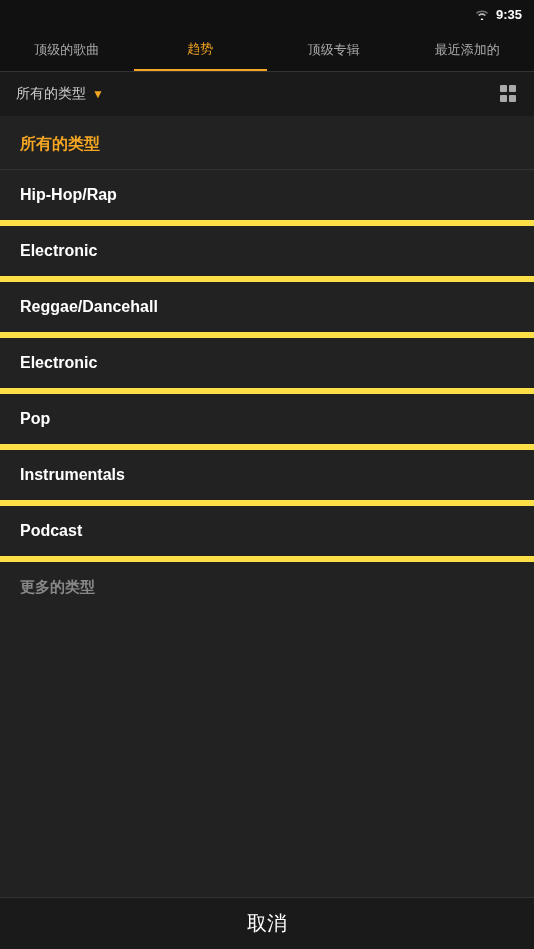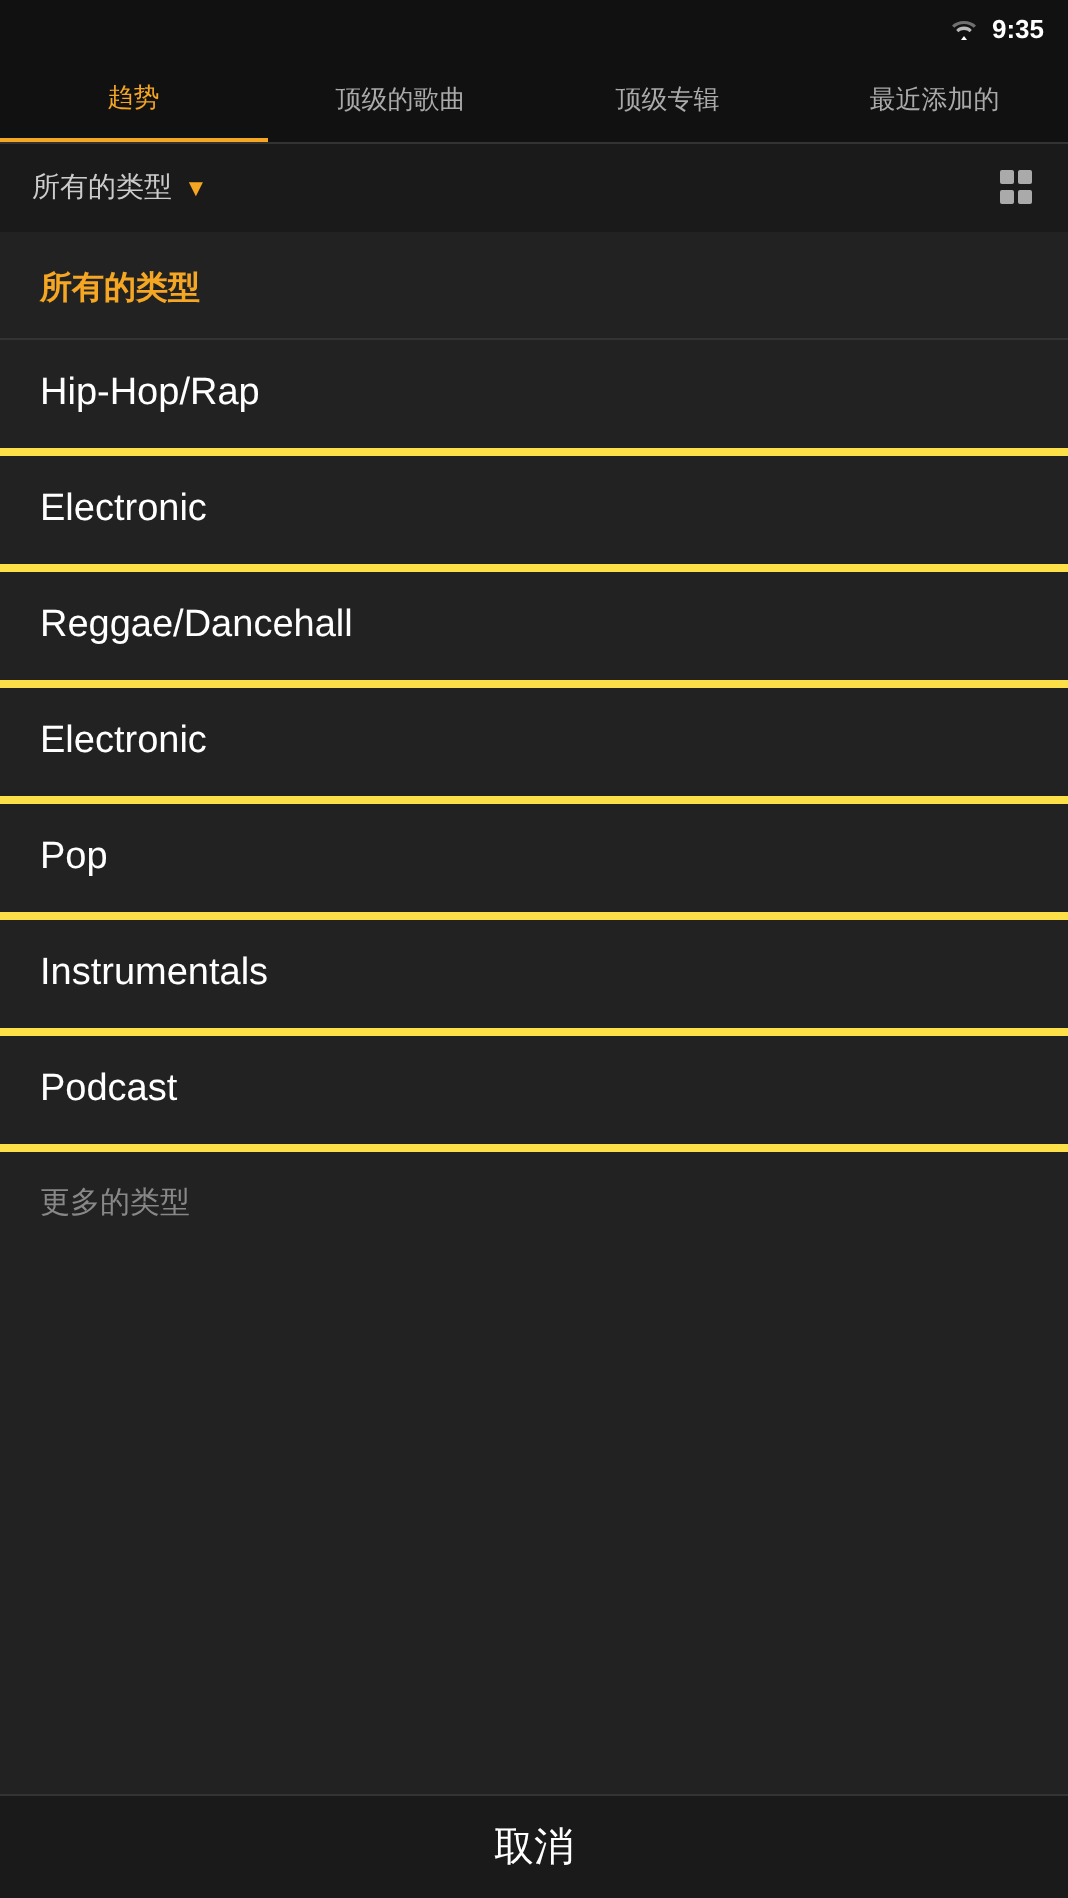--- a/index.html
+++ b/index.html
@@ -196,30 +196,30 @@
       padding: 18px 20px 14px;
       border-bottom: 1px solid #333;
     }
     .dropdown-title {
       font-size: 16px;
       font-weight: 600;
       color: #f5a623;
     }
     .dropdown-item {
       padding: 16px 20px;
-      font-size: 19px;
-      font-weight: 400;
-      color: #fff;
-      cursor: pointer;
-      border-bottom: 4px solid #fde047;
+      font-size: 16px;
+      font-weight: 700;
+      color: #fff;
+      cursor: pointer;
+      border-bottom: 6px solid #fde047;
     }
     .dropdown-item-faded {
       padding: 16px 20px;
       font-size: 15px;
-      font-weight: 400;
+      font-weight: 700;
       color: #888;
       cursor: pointer;
     }
 
     
     .cancel-bar {
       position: absolute;
       bottom: 0;
       left: 0;
       right: 0;
@@ -243,22 +243,22 @@
 <div class="status-bar">
   <svg width="16" height="12" viewBox="0 0 16 12" fill="white">
     <path d="M8 10l1.5 2h-3L8 10z"></path>
     <path d="M8 7c1.1 0 2.1.4 2.8 1.1l1.1-1.1C10.8 5.8 9.5 5.3 8 5.3s-2.8.5-3.9 1.7l1.1 1.1C5.9 7.4 6.9 7 8 7z" opacity=".7"></path>
     <path d="M8 4c1.9 0 3.6.7 4.9 1.9l1.1-1.1C12.5 3.3 10.4 2.5 8 2.5S3.5 3.3 2 4.8l1.1 1.1C4.4 4.7 6.1 4 8 4z" opacity=".4"></path>
   </svg>
   <span class="time">9:35</span>
 </div>
 
 <div class="nav-tabs">
+  <div class="nav-tab">顶级的歌曲</div>
   <div class="nav-tab active">趋势</div>
-  <div class="nav-tab">顶级的歌曲</div>
   <div class="nav-tab">顶级专辑</div>
   <div class="nav-tab">最近添加的</div>
 </div>
 
 <div class="filter-bar">
   <div class="filter-left">
     <span class="filter-label">所有的类型</span>
     <span class="filter-arrow">▼</span>
   </div>
   <div class="grid-icon">

